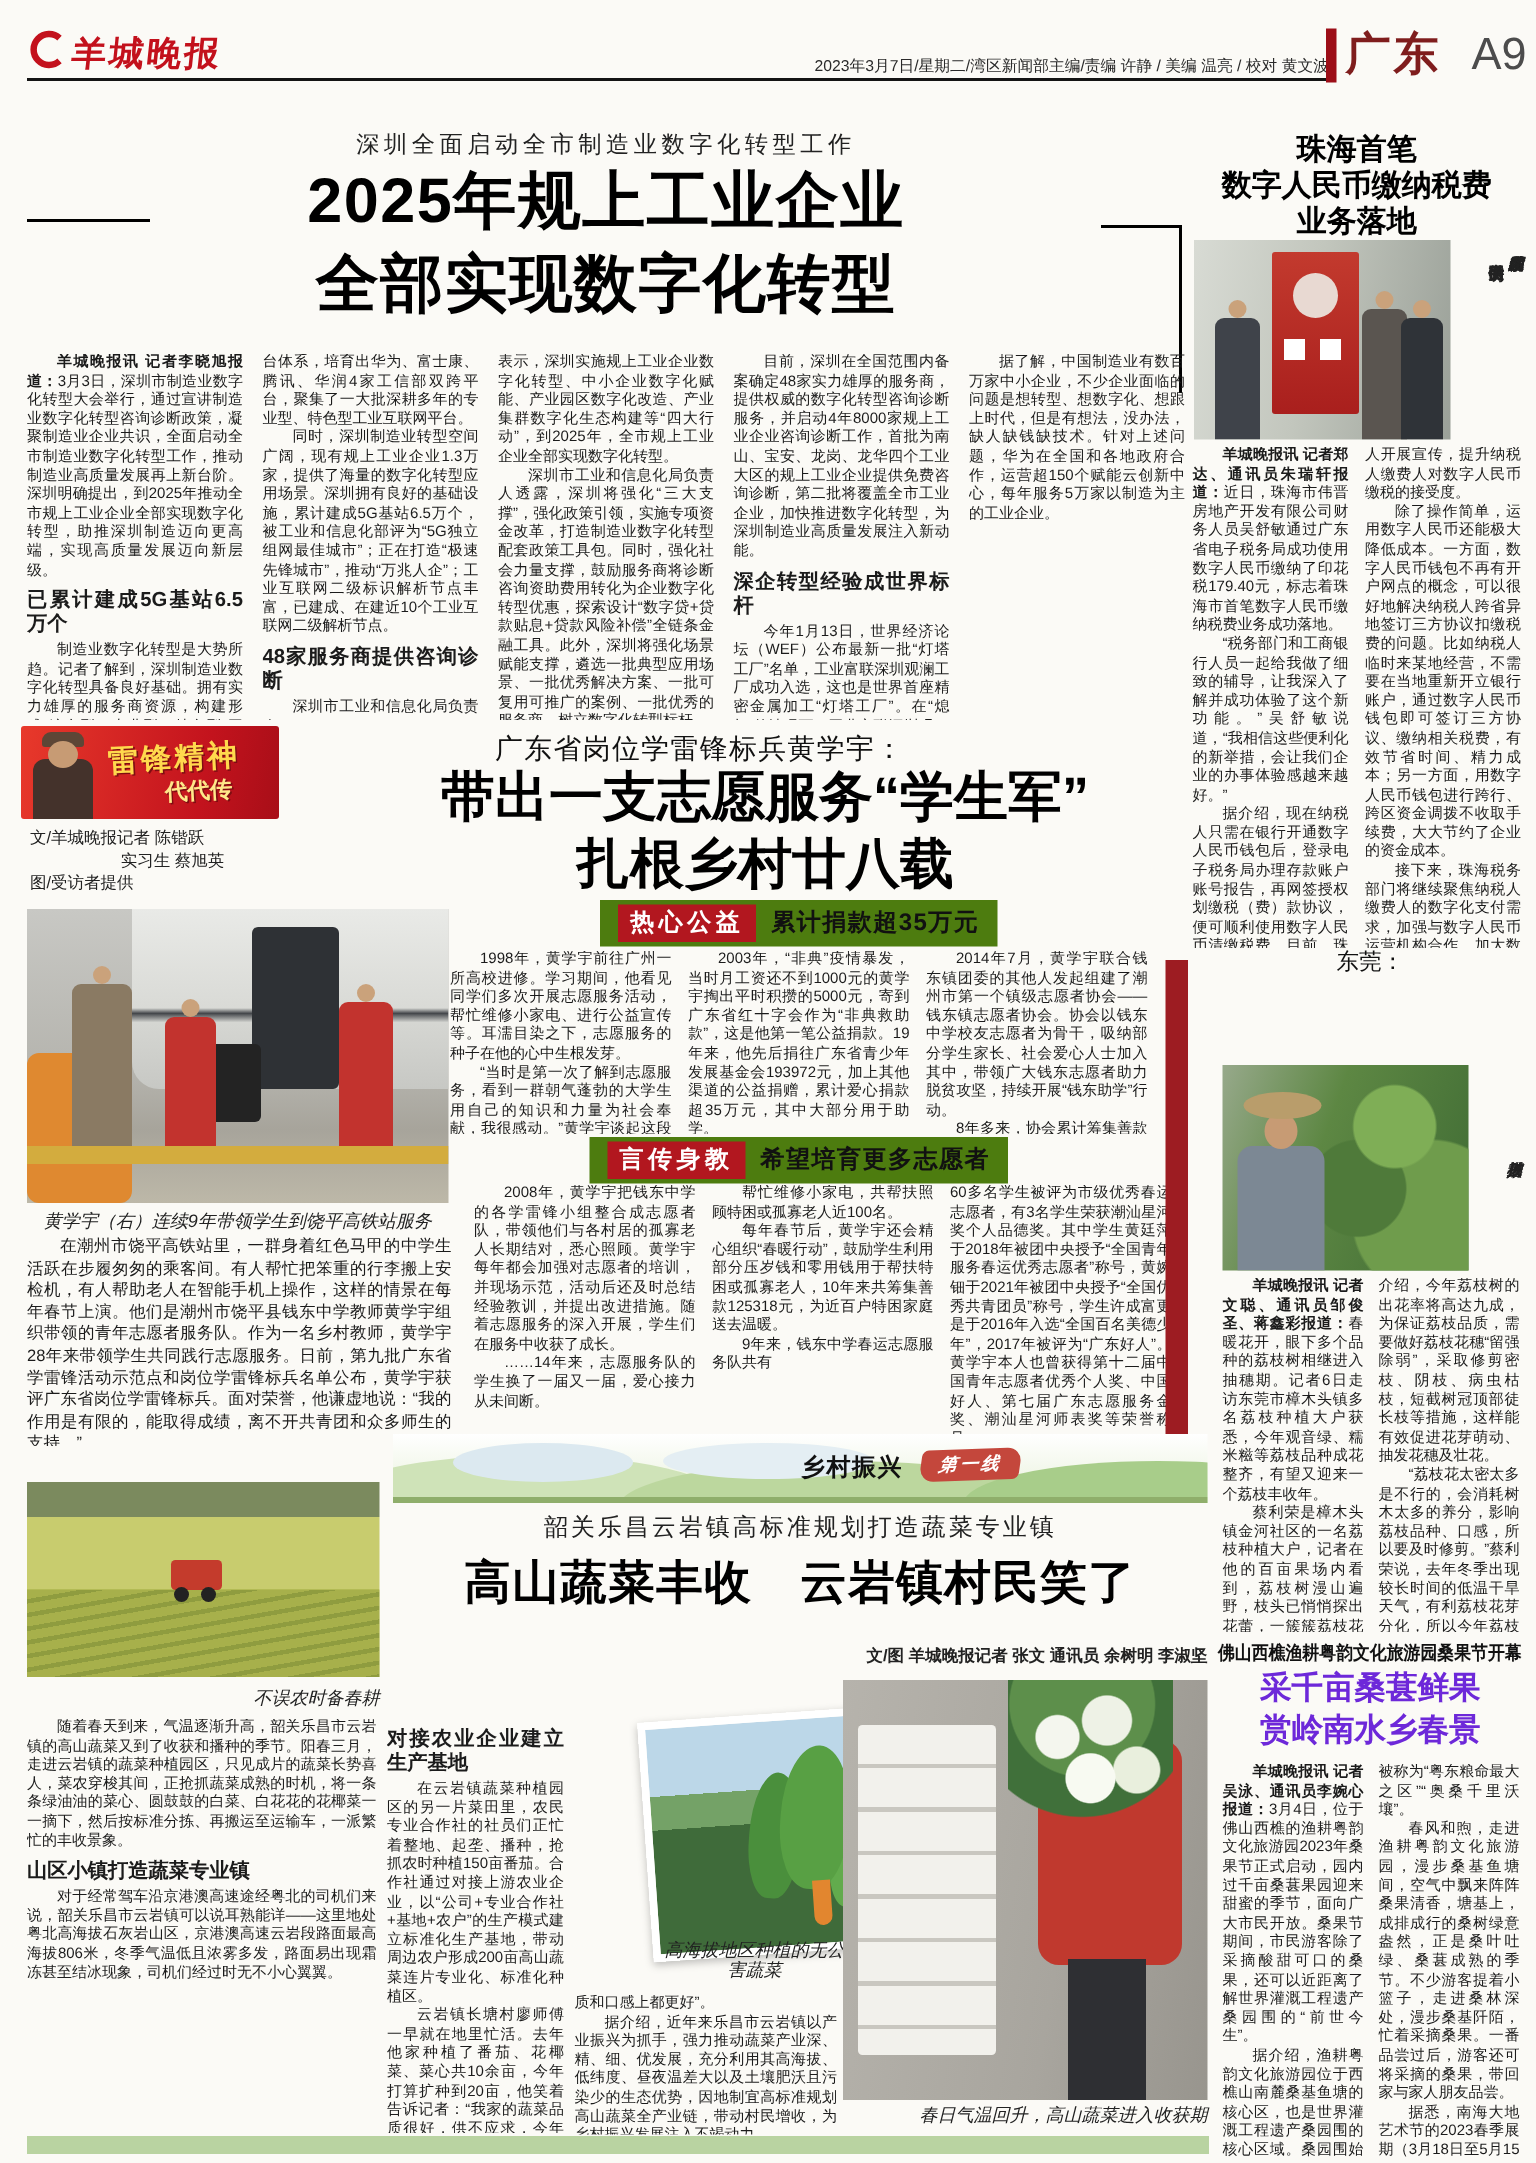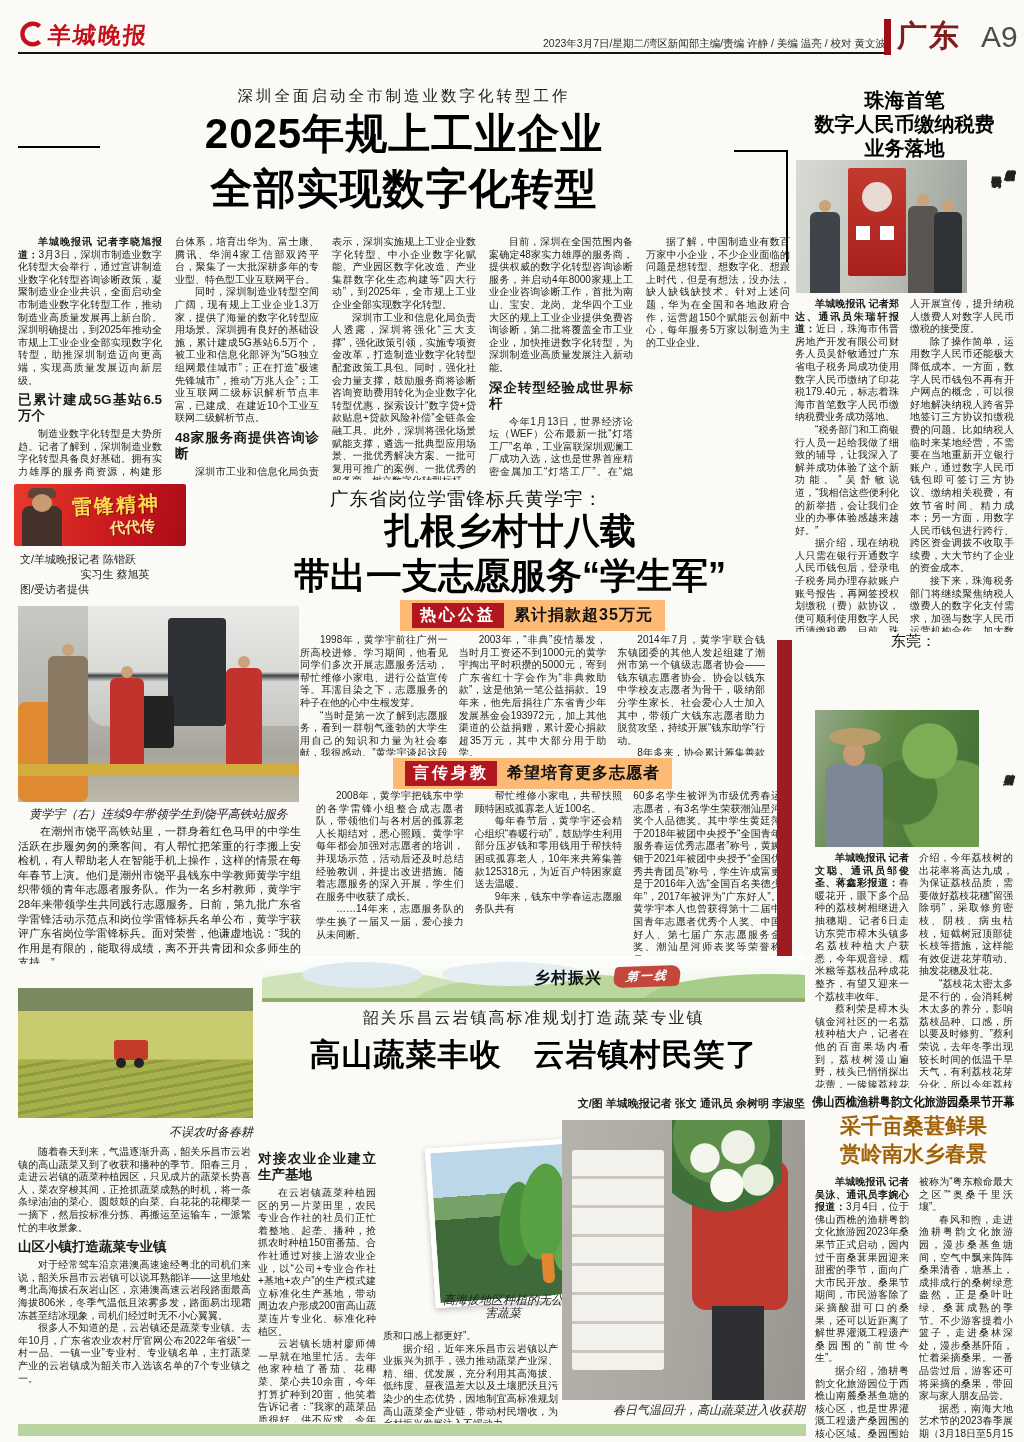--- a/index.html
+++ b/index.html
@@ -72,21 +72,21 @@
   .tactile { position:absolute; left:0; bottom:26px; width:100%; height:12px; background:#d3ac3e; }
   .vest { background:#c2332e; }
   .bags { position:absolute; left:0px; top:96px; width:70px; height:100px; background:#df8930; border-radius:8px; }
   .bag2 { position:absolute; left:120px; top:90px; width:36px; height:52px; background:#232323; border-radius:4px; }
   .lf-photo-cap { left:18px; top:806px; width:281px; text-align:center; }
   .lf-intro { left:18px; top:824px; width:283px; height:140px; overflow:hidden; text-align:justify; }
 
   .lf-kicker { left:330px; top:486px; font-size:18.5px; color:#111; letter-spacing:1px; }
   .lf-hl { left:230px; top:508px; width:560px; text-align:center; font-weight:900;
            font-size:36px; line-height:45px; color:#000; }
-  .badge-strip { display:inline-flex; align-items:center; background:#fdba74; padding:3px 12px; }
+  .badge-strip { display:inline-flex; align-items:center; background:#4d7c0f; padding:3px 12px; }
   .badge-row { text-align:center; }
   .badge { background:#b2171f; color:#fff; font-weight:700; font-size:16px;
            padding:2px 8px; letter-spacing:3px; }
   .badge-text { font-weight:800; font-size:16px; margin-left:10px; color:#111; letter-spacing:1px; }
   .lf-row1 { left:300px; top:634px; width:465px; height:122px; gap:11px; }
   .lf-row2 { left:300px; top:790px; width:465px; height:176px; gap:11px;margin-left:16px; }
   .red-divider { left:777px; top:640px; width:15px; height:326px; background:#9d1c22; }
 
   
   .dg-region { left:815px; top:632px; width:197px; text-align:center; font-size:15px; color:#111; }
@@ -147,21 +147,21 @@
                     radial-gradient(circle at 78% 60%, #e9efdd 0 14%, transparent 15%),
                     radial-gradient(circle at 45% 20%, #5d8f4b 0 45%, #40703a 46% 70%, transparent 71%); }
   .pants { position:absolute; left:150px; top:186px; width:52px; height:94px; background:#2e2f33; }
   .sg-cap3 { left:562px; top:1402px; width:243px; text-align:right; }
   .green-bar { left:18px; top:1424px; width:788px; height:12px; background:#b9d3a1; }
 
   
   .fs-kicker { left:812px; top:1094px; width:212px; font-size:12.5px; font-weight:700; color:#111;
                transform:scaleX(.9); transform-origin:left; white-space:nowrap; }
   .fs-hl { left:815px; top:1112px; width:197px; text-align:center; font-weight:900;
-           font-size:21px; line-height:28px; color:#a16207; }
+           font-size:21px; line-height:28px; color:#6d28d9; }
   .fs-body { left:815px; top:1176px; width:198px; height:262px; gap:10px; }
 </style>
 </head>
 <body>
 
 <div class="page">
 
   <div class="abs logo">
     <span>
       <svg width="26" height="26" viewBox="0 0 24 24">
@@ -279,22 +279,22 @@
       </div>
     <div class="tactile"></div>
   </div>
   <div class="abs capt lf-photo-cap">黄学宇（右）连续9年带领学生到饶平高铁站服务</div>
   <div class="abs body11 lf-intro">
     <p>在潮州市饶平高铁站里，一群身着红色马甲的中学生活跃在步履匆匆的乘客间。有人帮忙把笨重的行李搬上安检机，有人帮助老人在智能手机上操作，这样的情景在每年春节上演。他们是潮州市饶平县钱东中学教师黄学宇组织带领的青年志愿者服务队。作为一名乡村教师，黄学宇28年来带领学生共同践行志愿服务。日前，第九批广东省学雷锋活动示范点和岗位学雷锋标兵名单公布，黄学宇获评广东省岗位学雷锋标兵。面对荣誉，他谦虚地说：“我的作用是有限的，能取得成绩，离不开共青团和众多师生的支持。”</p>
   </div>
 
   <div class="abs lf-kicker">广东省岗位学雷锋标兵黄学宇：</div>
   <div class="abs lf-hl">
+    <div>带出一支志愿服务“学生军”</div>
     <div>扎根乡村廿八载</div>
-    <div>带出一支志愿服务“学生军”</div>
   </div>
   <div class="abs badge-row" style="left:300px;top:600px;width:465px;">
     <span class="badge-strip">
       <span class="badge">热心公益</span>
       <span class="badge-text">累计捐款超35万元</span>
     </span>
   </div>
   <div class="abs cols body10 lf-row1">
     <div class="c">
       <p class="para">1998年，黄学宇前往广州一所高校进修。学习期间，他看见同学们多次开展志愿服务活动，帮忙维修小家电、进行公益宣传等。耳濡目染之下，志愿服务的种子在他的心中生根发芽。</p>
@@ -368,21 +368,20 @@
     <div class="sgb-red">第一线</div>
   </div>
   <div class="abs sg-kicker">韶关乐昌云岩镇高标准规划打造蔬菜专业镇</div>
   <div class="abs sg-hl">高山蔬菜丰收　云岩镇村民笑了</div>
   <div class="abs sg-byline">文/图 羊城晚报记者 张文 通讯员 余树明 李淑坚</div>
 
   <div class="abs body10 sg-col1">
     <p class="para">随着春天到来，气温逐渐升高，韶关乐昌市云岩镇的高山蔬菜又到了收获和播种的季节。阳春三月，走进云岩镇的蔬菜种植园区，只见成片的蔬菜长势喜人，菜农穿梭其间，正抢抓蔬菜成熟的时机，将一条条绿油油的菜心、圆鼓鼓的白菜、白花花的花椰菜一一摘下，然后按标准分拣、再搬运至运输车，一派繁忙的丰收景象。</p>
     <div class="sub">山区小镇打造蔬菜专业镇</div>
     <p class="para">对于经常驾车沿京港澳高速途经粤北的司机们来说，韶关乐昌市云岩镇可以说耳熟能详——这里地处粤北高海拔石灰岩山区，京港澳高速云岩段路面最高海拔806米，冬季气温低且浓雾多发，路面易出现霜冻甚至结冰现象，司机们经过时无不小心翼翼。</p>
-    <p class="para">很多人不知道的是，云岩镇还是蔬菜专业镇。去年10月，广东省农业农村厅官网公布2022年省级“一村一品、一镇一业”专业村、专业镇名单，主打蔬菜产业的云岩镇成为韶关市入选该名单的7个专业镇之一。</p>
   </div>
   <div class="abs body10 sg-col2">
     <div class="sub">对接农业企业建立生产基地</div>
     <p class="para">在云岩镇蔬菜种植园区的另一片菜田里，农民专业合作社的社员们正忙着整地、起垄、播种，抢抓农时种植150亩番茄。合作社通过对接上游农业企业，以“公司+专业合作社+基地+农户”的生产模式建立标准化生产基地，带动周边农户形成200亩高山蔬菜连片专业化、标准化种植区。</p>
     <p class="para">云岩镇长塘村廖师傅一早就在地里忙活。去年他家种植了番茄、花椰菜、菜心共10余亩，今年打算扩种到20亩，他笑着告诉记者：“我家的蔬菜品质很好，供不应求，今年准备多种点。”</p>
 
   </div>
   <div class="abs sg-photo2">
     <div class="leaf"></div>
     <div class="carrot"></div>

